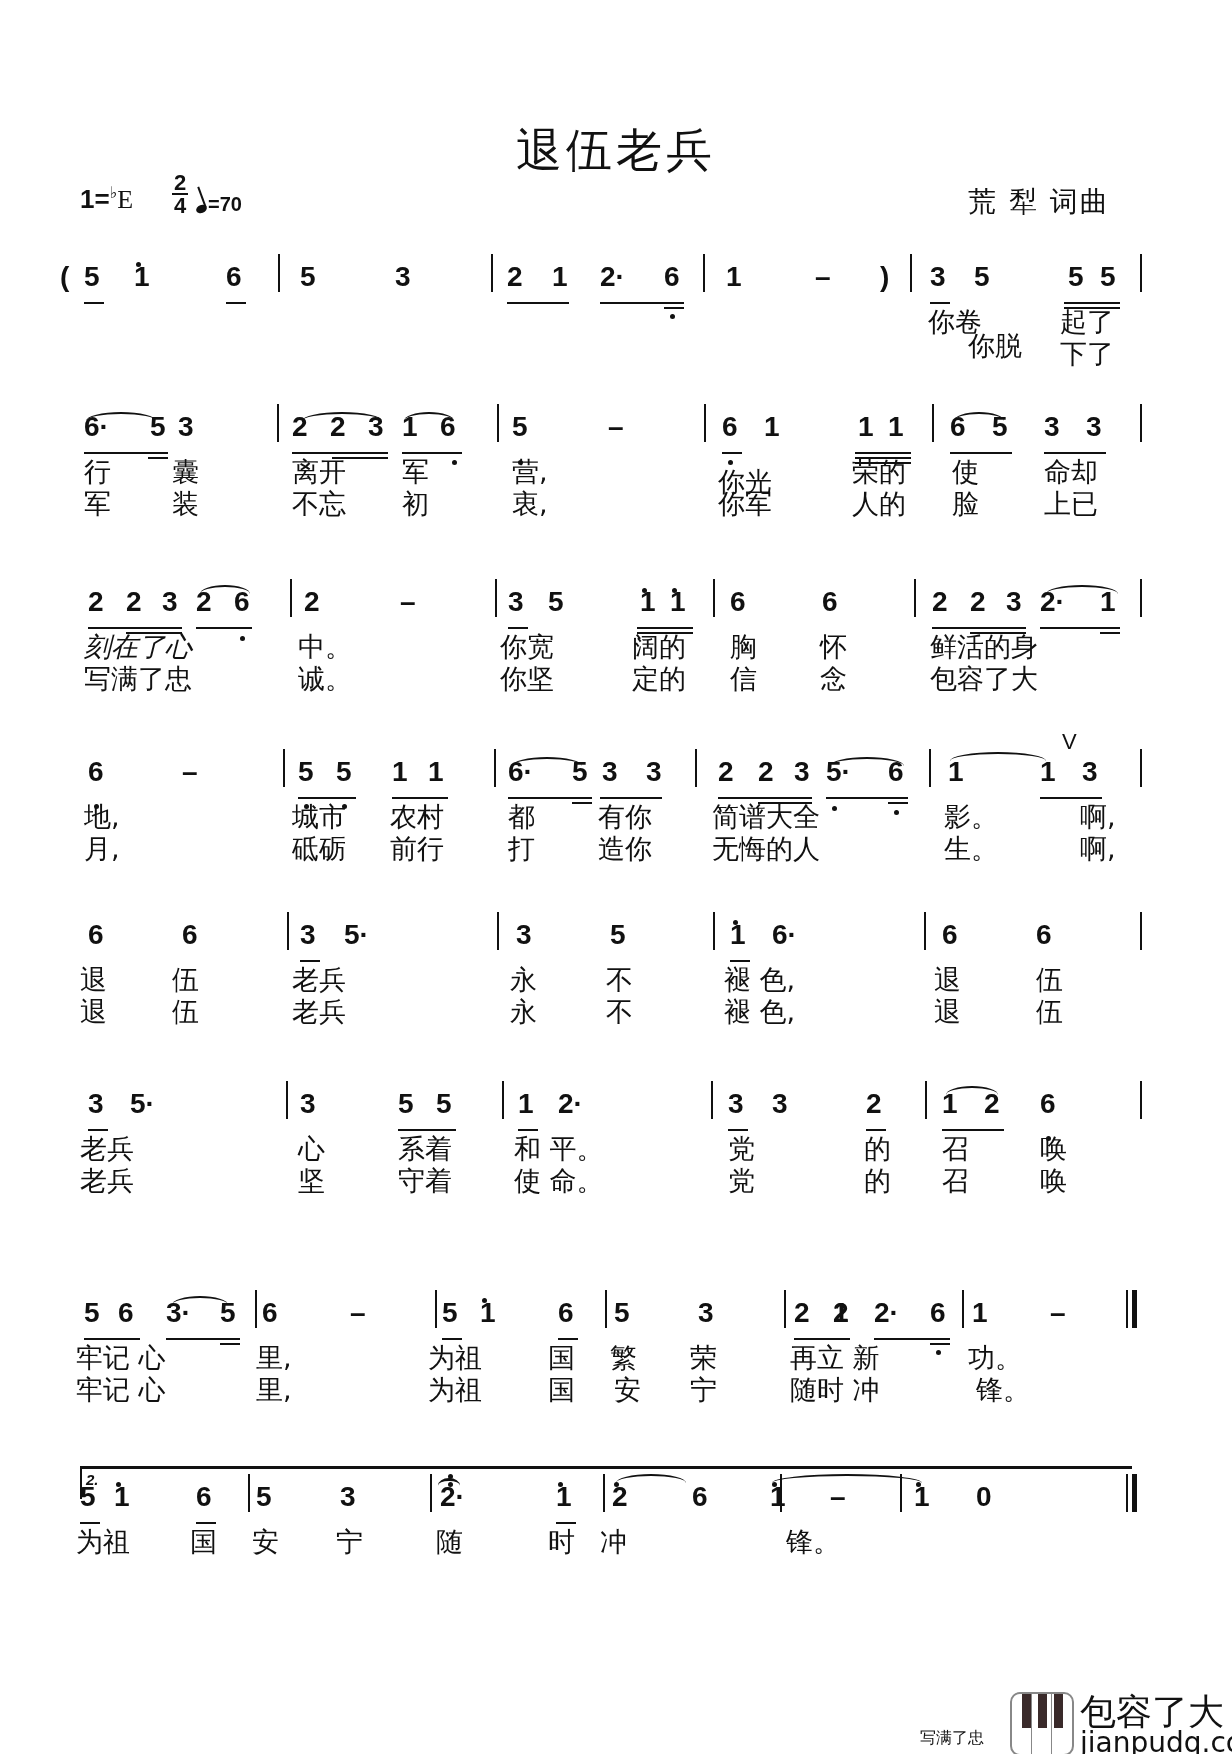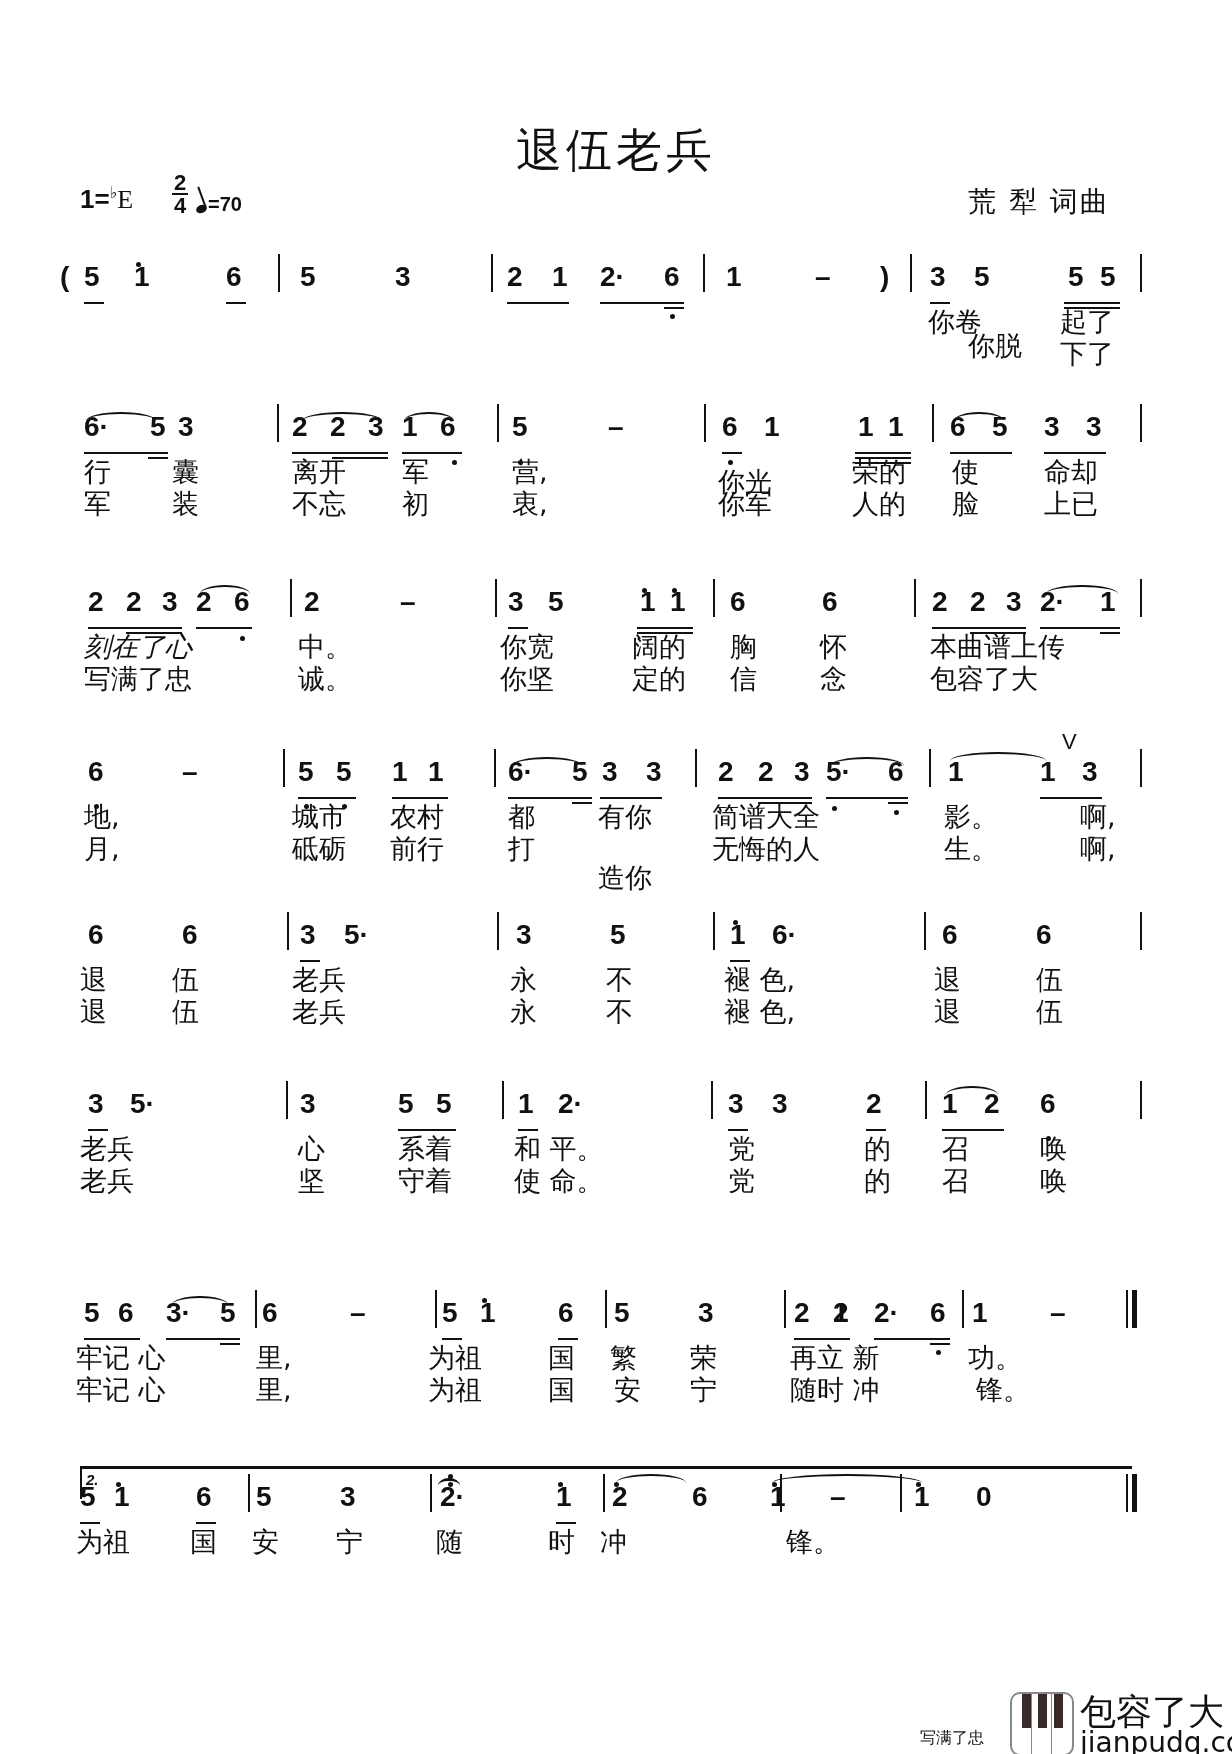--- a/index.html
+++ b/index.html
@@ -140,21 +140,21 @@
       <div class="barline" style="left: 495px; top: 579px;"></div>
       <div class="barline" style="left: 713px; top: 579px;"></div>
       <div class="barline" style="left: 914px; top: 579px;"></div>
       <div class="barline" style="left: 1140px; top: 579px;"></div>
       <span class="lyr" style="left: 84px; top: 631px; font-style: italic;">刻在了心</span>
       <span class="lyr" style="left: 298px; top: 631px;">中。</span>
       <span class="lyr" style="left: 500px; top: 631px;">你宽</span>
       <span class="lyr" style="left: 632px; top: 631px;">阔的</span>
       <span class="lyr" style="left: 730px; top: 631px;">胸</span>
       <span class="lyr" style="left: 820px; top: 631px;">怀</span>
-      <span class="lyr" style="left: 930px; top: 631px;">本曲谱上传</span>
+      <span class="lyr" style="left: 930px; top: 631px;">鲜活的身</span>
       <span class="lyr" style="left: 84px; top: 663px;">写满了忠</span>
       <span class="lyr" style="left: 298px; top: 663px;">诚。</span>
       <span class="lyr" style="left: 500px; top: 663px;">你坚</span>
       <span class="lyr" style="left: 632px; top: 663px;">定的</span>
       <span class="lyr" style="left: 730px; top: 663px;">信</span>
       <span class="lyr" style="left: 820px; top: 663px;">念</span>
       <span class="lyr" style="left: 930px; top: 663px;">包容了大</span>
     </div>
     <div class="row" style="top: 0px;">
       <span class="tok" style="left: 88px; top: 757px;">6</span>
@@ -186,21 +186,21 @@
       <span class="lyr" style="left: 390px; top: 801px;">农村</span>
       <span class="lyr" style="left: 508px; top: 801px;">都</span>
       <span class="lyr" style="left: 598px; top: 801px;">有你</span>
       <span class="lyr" style="left: 712px; top: 801px;">简谱大全</span>
       <span class="lyr" style="left: 944px; top: 801px;">影。</span>
       <span class="lyr" style="left: 1080px; top: 801px;">啊,</span>
       <span class="lyr" style="left: 84px; top: 833px;">月,</span>
       <span class="lyr" style="left: 292px; top: 833px;">砥砺</span>
       <span class="lyr" style="left: 390px; top: 833px;">前行</span>
       <span class="lyr" style="left: 508px; top: 833px;">打</span>
-      <span class="lyr" style="left: 598px; top: 833px; margin-top: 29px;">造你</span>
+      <span class="lyr" style="left: 598px; top: 833px;">造你</span>
       <span class="lyr" style="left: 712px; top: 833px;">无悔的人</span>
       <span class="lyr" style="left: 944px; top: 833px;">生。</span>
       <span class="lyr" style="left: 1080px; top: 833px;">啊,</span>
     </div>
     <div class="row" style="top: 0px;">
       <span class="tok" style="left: 88px; top: 920px;">6</span>
       <span class="tok" style="left: 182px; top: 920px;">6</span>
       <span class="tok" style="left: 300px; top: 920px;">3</span>
       <span class="tok" style="left: 344px; top: 920px;">5·</span>
       <span class="tok" style="left: 516px; top: 920px;">3</span>

